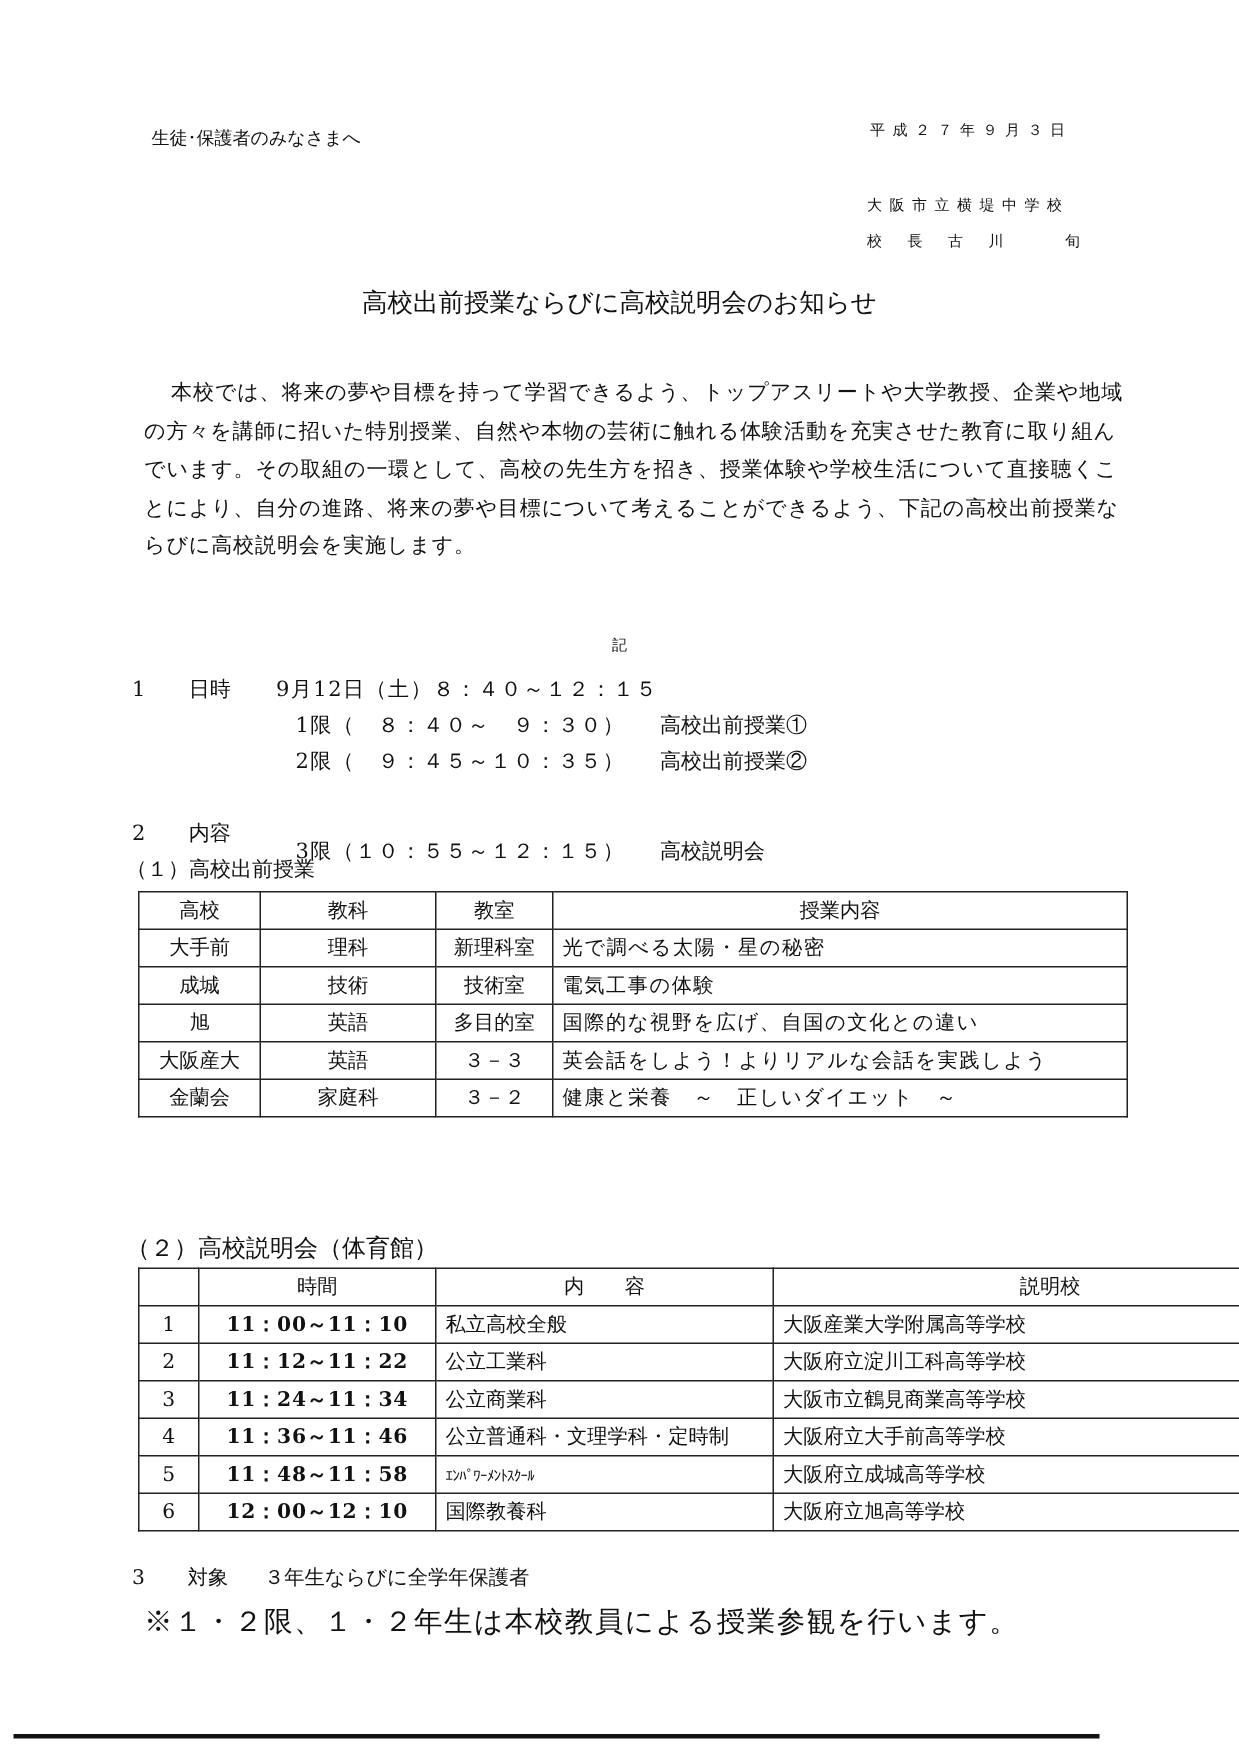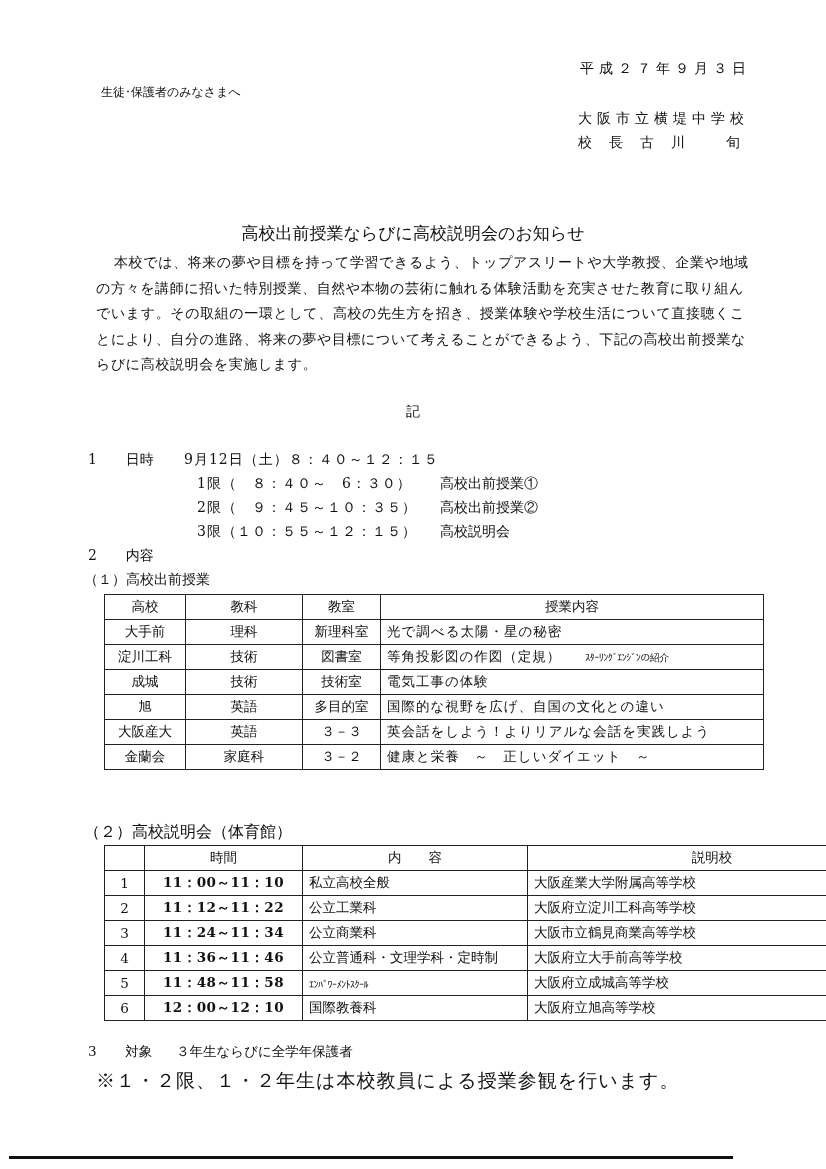--- a/index.html
+++ b/index.html
@@ -1,31 +1,31 @@
 <!DOCTYPE html>
 <html><head>
 <meta charset="utf-8">
 <style>
   html, body { margin: 0; padding: 0; background: #ffffff; }
   body { width: 826px; height: 1169px; position: relative; overflow: hidden;
          font-family: "DejaVu Serif", "Liberation Serif", serif; color: #111; }
   .abs { position: absolute; white-space: nowrap; }
-  .t14 { font-size: 14px; }
+  .t14 { font-size: 10px; margin-top: 20px; }
   .wide { letter-spacing: 17px; }
   #date { top: 60px; left: 580px; letter-spacing: 5px; }
   #recipient { top: 84px; left: 84px; font-family: "DejaVu Sans", sans-serif; font-size: 12px; margin-left: 17px; }
   #school { top: 110px; left: 578px; letter-spacing: 5px; }
   #principal { top: 134px; left: 578px; font-family: Liberation Serif, serif; }
   #principal span { display: inline-block; }
-  #title { top: 190px; left: 0; width: 826px; text-align: center; font-size: 17px; margin-top: 32px; }
+  #title { top: 190px; left: 0; width: 826px; text-align: center; font-size: 17px; }
   #body-text { top: 250px; left: 96px; width: 660px; font-size: 14px; line-height: 25.5px;
                white-space: normal; letter-spacing: 0.6px; text-indent: 18px; }
   #ki { top: 403px; left: 0; width: 826px; text-align: center; }
   .sched-row { position: absolute; font-size: 14px; white-space: nowrap; }
-  table { position: absolute; border-collapse: collapse; font-size: 13.5px; margin-left: 12px; }
+  table { position: absolute; border-collapse: collapse; font-size: 13.5px; }
   td, th { border: 1px solid #222; padding: 0 6px; height: 24px; font-weight: normal; white-space: nowrap; }
   #lessons-table { top: 594px; left: 92px; width: 660px; }
   #lessons-table td.c, #lessons-table th { text-align: center; }
   #lessons-table td.l { text-align: left; letter-spacing: 1px; }
   #briefing-table { top: 845px; left: 92px; width: 793px; }
   #briefing-table td.c, #briefing-table th { text-align: center; }
   #briefing-table td.l { text-align: left; }
   #briefing-table td.time { font-weight: bold; text-align: center; letter-spacing: 0.5px; }
   .small-kana { font-size: 10px; letter-spacing: -0.5px; }
   #bottom-rule { position: absolute; top: 1156px; left: 9px; width: 724px; height: 3px; background: #111; }
@@ -45,27 +45,27 @@
 <div id="ki" class="abs t14">記</div>
 
 <div class="sched-row" style="top:451px; left:88px;">
   <span>1</span>
   <span style="display:inline-block; width:20px"></span>
   <span>日時</span>
 </div>
 <div class="sched-row" style="top:451px; left:184px; letter-spacing:1px;">9月12日（土）８：４０～１２：１５</div>
 
 <div class="sched-row" style="top:475px; left:197px;">
-  <span style="display:inline-block; width:243px; letter-spacing:1px;">1限（　８：４０～　6：３０）</span><span>高校出前授業①</span>
+  <span style="display:inline-block; width:243px; letter-spacing:1px;">1限（　８：４０～　９：３０）</span><span>高校出前授業①</span>
 </div>
 <div class="sched-row" style="top:499px; left:197px;">
   <span style="display:inline-block; width:243px; letter-spacing:1px;">2限（　９：４５～１０：３５）</span><span>高校出前授業②</span>
 </div>
 <div class="sched-row" style="top:523px; left:197px;">
-  <span style="display:inline-block; width:243px; letter-spacing:1px;">3限（１０：５５～１２：１５）</span><span>高校説明会</span>
+  <span style="display:inline-block; width:243px; letter-spacing:1px;margin-top:36px;">3限（１０：５５～１２：１５）</span><span>高校説明会</span>
 </div>
 
 <div class="sched-row" style="top:547px; left:88px;">
   <span>2</span>
   <span style="display:inline-block; width:20px"></span>
   <span>内容</span>
 </div>
 <div class="sched-row" style="top:571px; left:84px;">（１）高校出前授業</div>
 
 <table id="lessons-table">
@@ -80,26 +80,20 @@
     <th>高校</th>
     <th>教科</th>
     <th>教室</th>
     <th>授業内容</th>
   </tr>
   <tr>
     <td class="c">大手前</td>
     <td class="c">理科</td>
     <td class="c">新理科室</td>
     <td class="l">光で調べる太陽・星の秘密</td>
-  </tr>
-  <tr>
-    <td class="c">淀川工科</td>
-    <td class="c">技術</td>
-    <td class="c">図書室</td>
-    <td class="l"><span>等角投影図の作図（定規）</span><span style="display:inline-block;width:24px"></span><span class="small-kana">ｽﾀｰﾘﾝｸﾞｴﾝｼﾞﾝの紹介</span></td>
   </tr>
   <tr>
     <td class="c">成城</td>
     <td class="c">技術</td>
     <td class="c">技術室</td>
     <td class="l">電気工事の体験</td>
   </tr>
   <tr>
     <td class="c">旭</td>
     <td class="c">英語</td>

